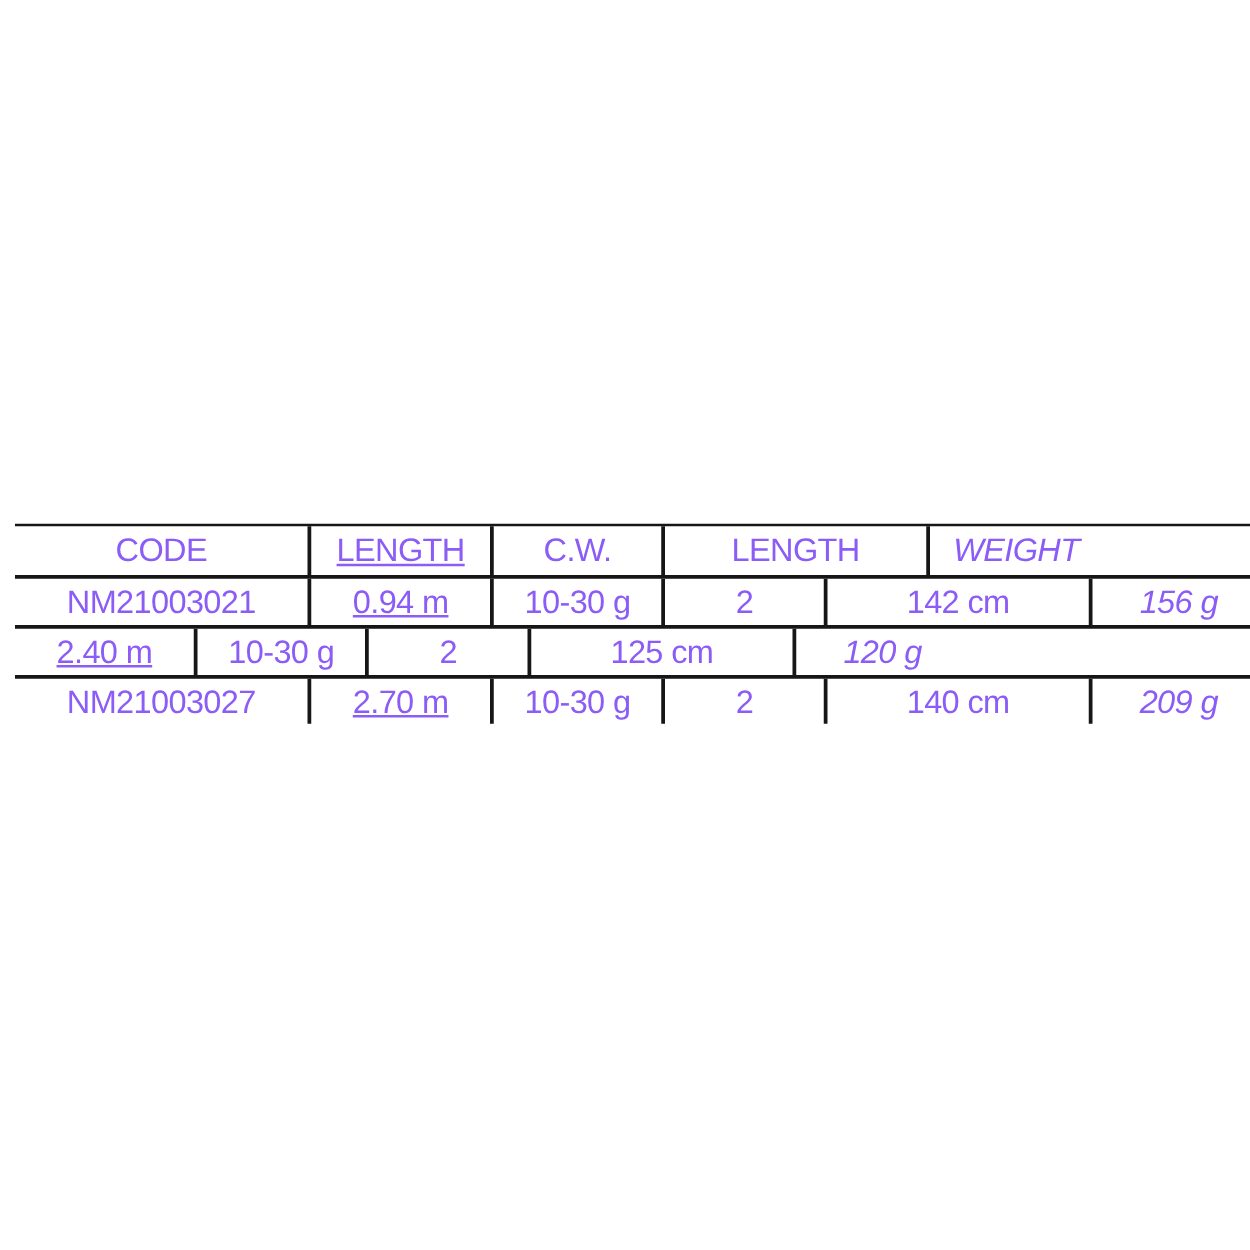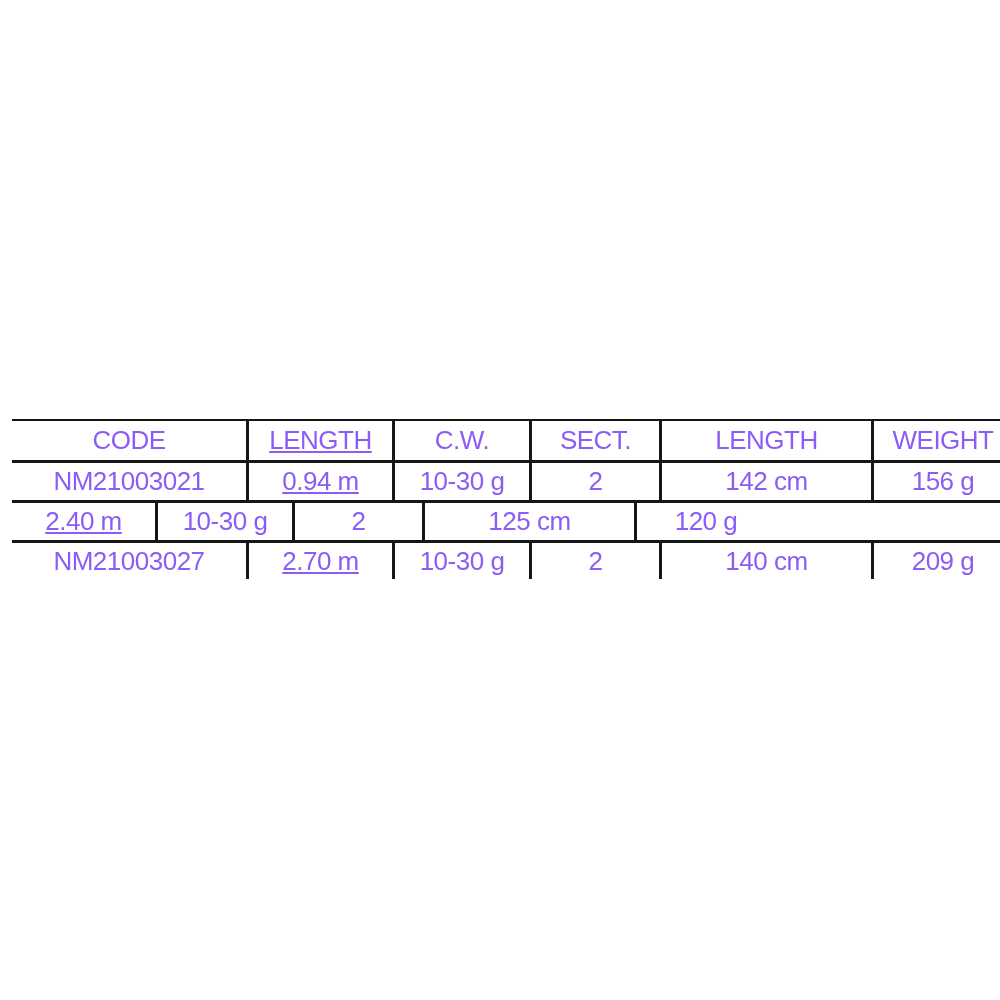--- a/index.html
+++ b/index.html
@@ -42,38 +42,38 @@
     height: 100%;
     box-sizing: border-box;
     border-right: 3px solid #161616;
     font-size: 26px;
     letter-spacing: -0.5px;
     white-space: nowrap;
     overflow: hidden;
   }
   .cell:last-child {
     border-right: none;
+    font-style: italic;
   }
   .c0 { width: 23.7%; }
   .c1 { width: 14.6%; text-decoration: underline; }
   .c2 { width: 13.7%; }
   .c3 { width: 13.0%; }
   .c4 { width: 21.2%; }
   .c5 { width: 13.8%; }
 </style>
 </head>
 <body>
 
 <div class="spec-table">
 
   <div class="row header-row">
     <div class="cell c0">CODE</div>
     <div class="cell c1">LENGTH</div>
     <div class="cell c2">C.W.</div>
-    <div class="cell c3">SECT.</div>
     <div class="cell c4">LENGTH</div>
     <div class="cell c5">WEIGHT</div>
   </div>
 
   <div class="row">
     <div class="cell c0">NM21003021</div>
     <div class="cell c1">0.94 m</div>
     <div class="cell c2">10-30 g</div>
     <div class="cell c3">2</div>
     <div class="cell c4">142 cm</div>

